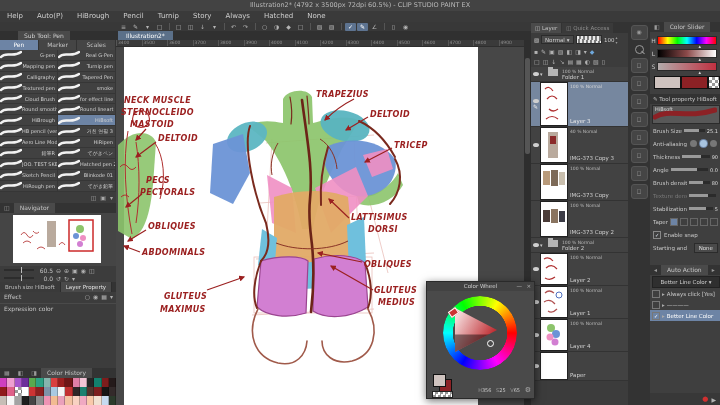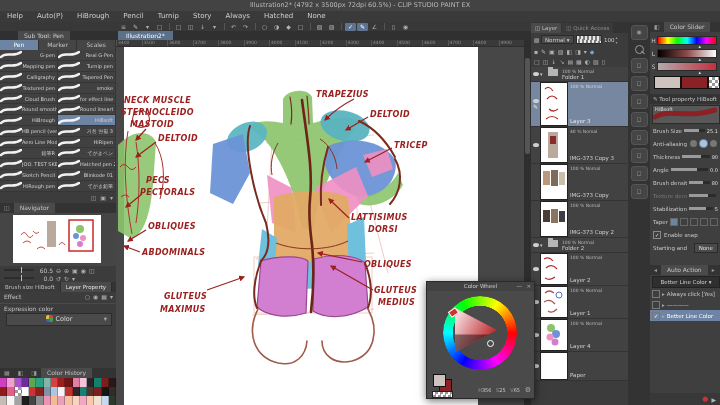--- a/index.html
+++ b/index.html
@@ -399,24 +399,20 @@
   </div>
   <div class="abs" id="prop-tabs">
     <span class="ptab" style="max-width:56px;">Brush size HiBsoft</span>
     <span class="ptab sel">Layer Property</span>
   </div>
   <div class="abs" id="effect-row">
     <span>Effect</span>
     <span class="abs" id="effect-icons"><span>○</span><span>◉</span><span>▦</span><span>▾</span></span>
   </div>
   <div class="abs" id="expr-label">Expression color</div>
-  <div class="abs" id="expr-dd">
-    <span class="dots"></span><span>Color</span>
-    <span class="abs car">▾</span>
-  </div>
   <div class="abs" id="ch-tabs">
     <span class="ntab-ic">▦</span>
     <span class="ntab-ic">◧</span>
     <span class="ntab-ic">◨</span>
     <span class="ntab">Color History</span>
   </div>
   <div class="abs" id="swatch-grid">
       <div class="sw" style="background: rgb(207, 63, 191);"></div>
       <div class="sw" style="background: rgb(239, 159, 208);"></div>
       <div class="sw" style="background: rgb(168, 85, 204);"></div>

